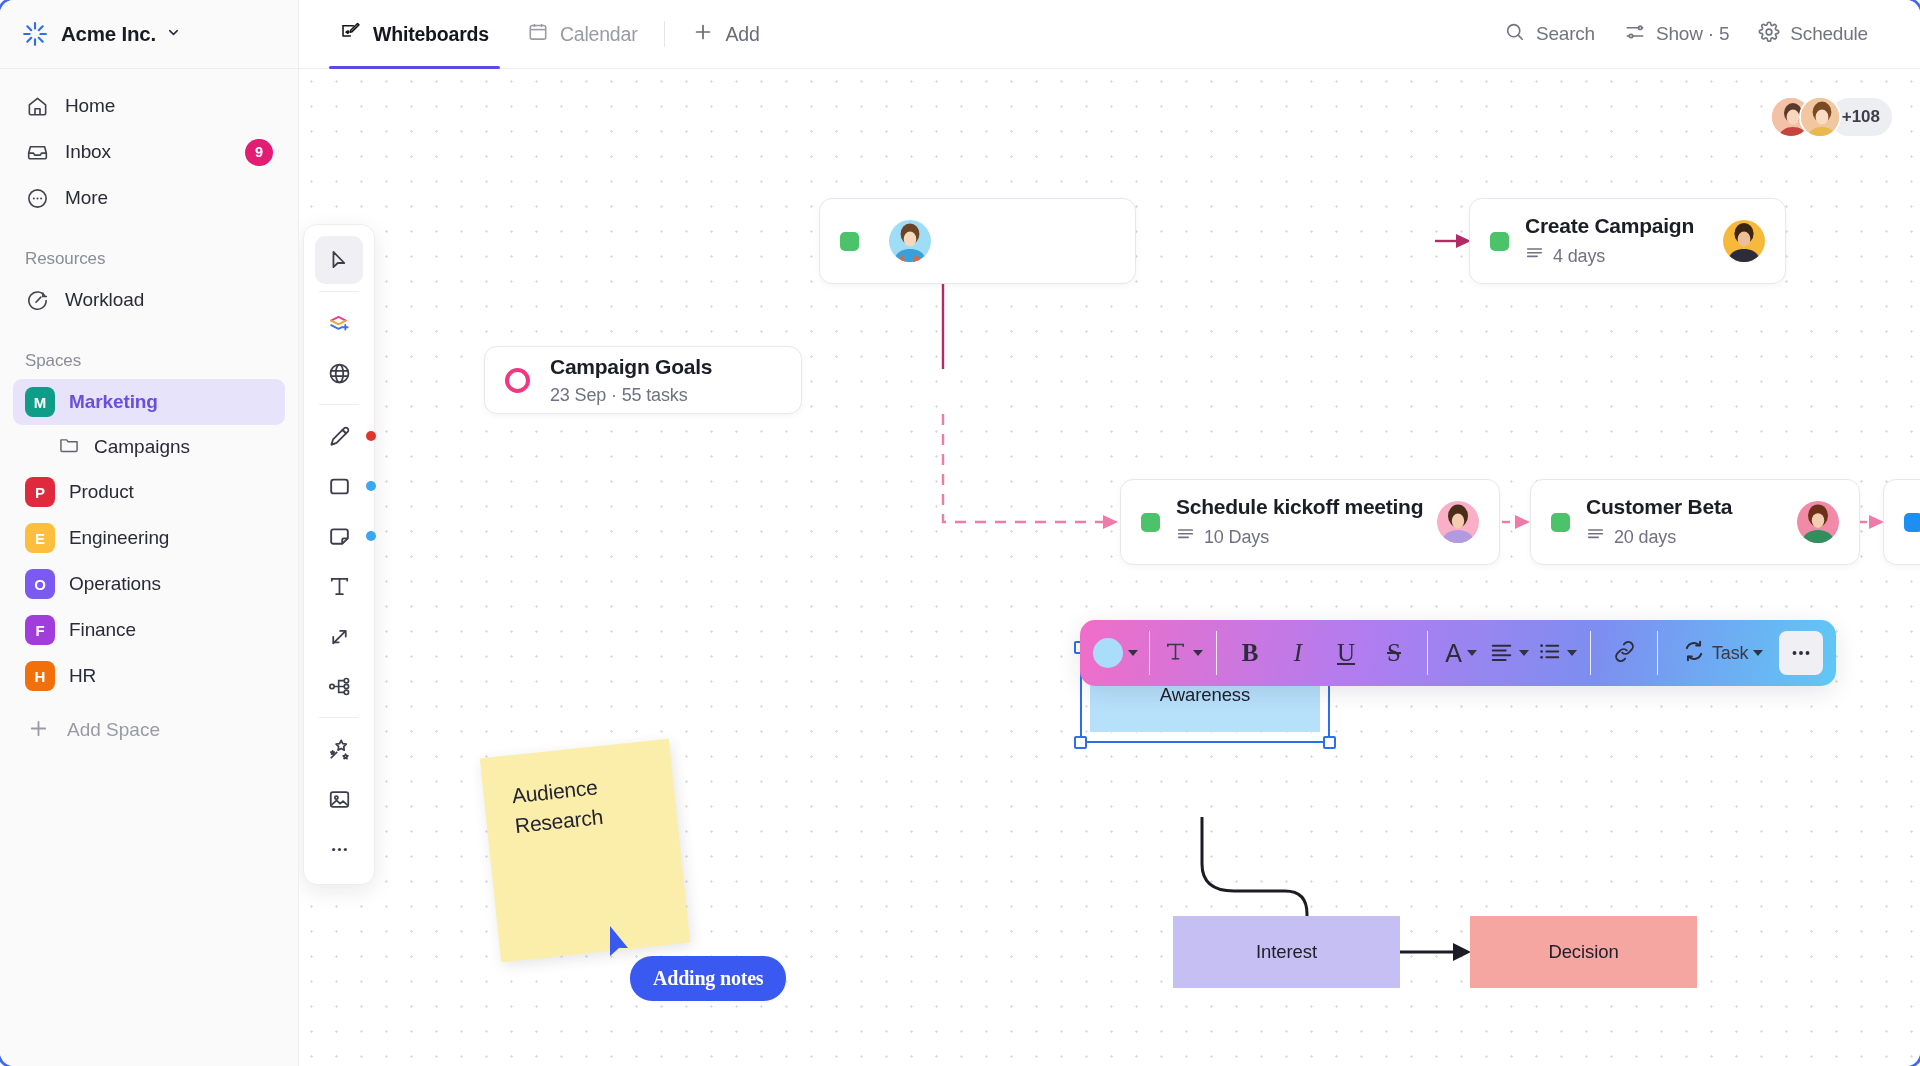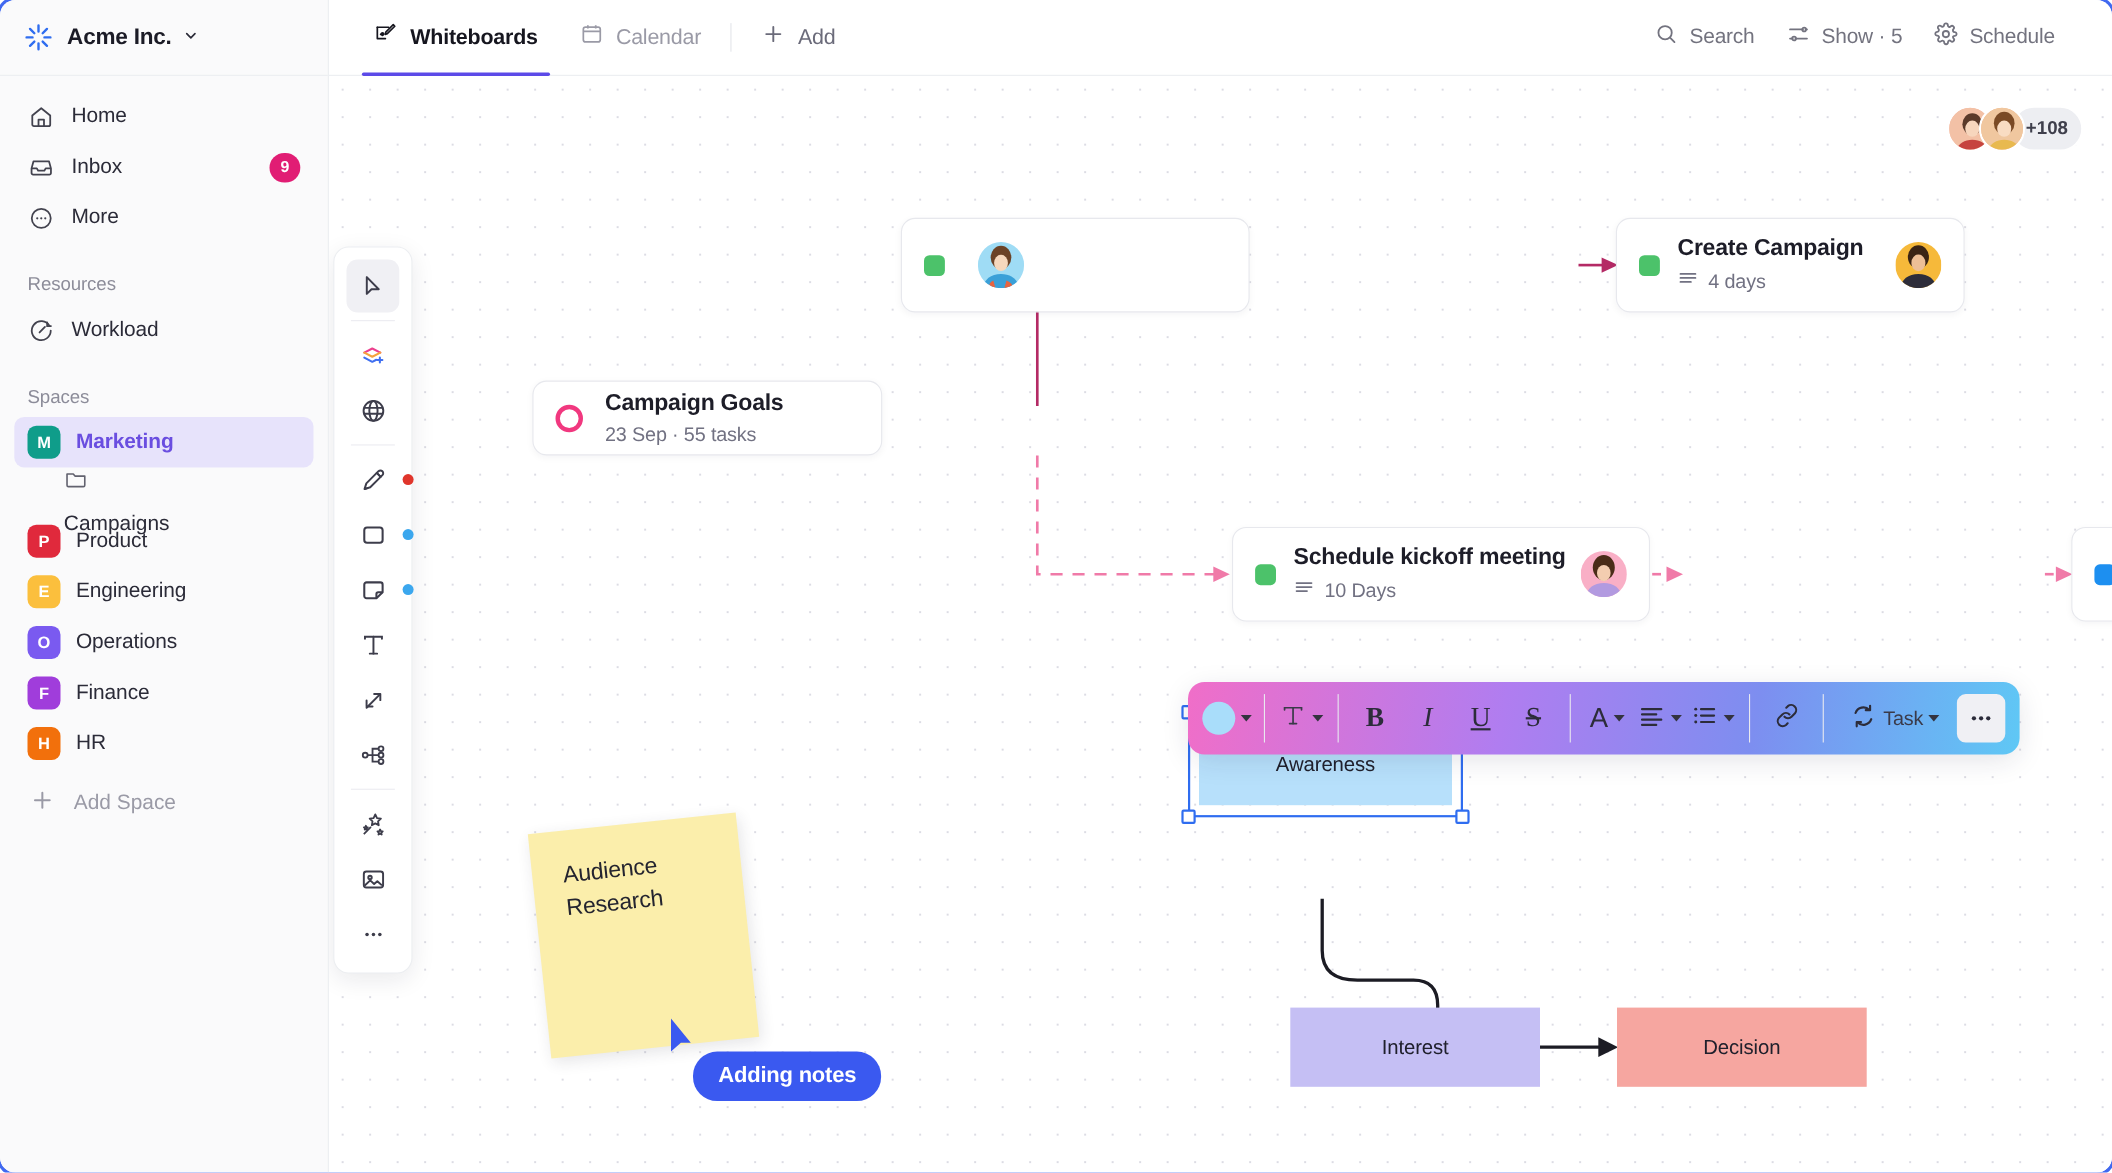--- a/index.html
+++ b/index.html
@@ -64,23 +64,23 @@
   }
   .space-item.active { background: #e7e3fb; }
   .space-item.active .space-label { color: #6a4ee0; font-weight: 600; }
   .space-chip {
     width: 30px; height: 30px; border-radius: 8px; flex: none;
     color: #fff; font-size: 15px; font-weight: 700;
     display: flex; align-items: center; justify-content: center;
   }
   .space-label { font-size: 19px; color: #2b2b38; letter-spacing: -.1px; }
   .folder-item {
-    display: flex; align-items: flex-start; gap: 14px;
+    display: flex; align-items: center; gap: 14px;
     height: 44px; margin: 0 13px 0 13px; padding: 0 12px 0 45px;
-    border-radius: 9px; cursor: pointer; flex-direction: column;
+    border-radius: 9px; cursor: pointer;
   }
   .folder-label { font-size: 19px; color: #2b2b38; }
   .add-space {
     display: flex; align-items: center; gap: 17px;
     height: 46px; margin: 8px 13px 0 13px; padding: 0 14px;
     border-radius: 9px; cursor: pointer; color: #9a9aa6;
   }
   .add-space .lbl { font-size: 19px; }
 
   
@@ -232,21 +232,21 @@
   }
   .sticky-text {
     position: absolute; left: 28px; top: 26px;
     font-size: 21px; line-height: 1.42; color: #24242f; letter-spacing: -.2px;
   }
   .cursor-badge {
     position: absolute; z-index: 15;
     background: #3a59f0; color: #fff;
     border-radius: 22px; height: 45px; padding: 0 23px;
     display: flex; align-items: center;
-    font-size: 20px; font-weight: 600; letter-spacing: -.2px;
+    font-size: 20px; font-weight: 600; letter-spacing: -.2px; font-family: Liberation Serif, serif;
   }
   .cursor-arrow { position: absolute; z-index: 15; }
 </style>
 </head>
 <body>
 
 <div class="app">
 
   <aside class="sidebar">
 
@@ -622,20 +622,42 @@
       <div class="card-av">
         <svg viewBox="0 0 42 42" width="42" height="42">
             <rect width="42" height="42" fill="#f9afc6"></rect>
             <ellipse cx="21" cy="15" rx="10" ry="11.4" fill="#4a2c18"></ellipse>
             <ellipse cx="21" cy="20" rx="6.2" ry="7.4" fill="#f3cdb0"></ellipse>
             <path d="M5 42c0-8 7-13 16-13s16 5 16 13z" fill="#b29ae0"></path>
           </svg>
       </div>
     </div>
 
+    <div class="card" style="left:1231px; top:410px; width:330px; height:86px;">
+      <span class="sq" style="background:#4cc26a"></span>
+      <div class="card-body">
+        <div class="card-title">Customer Beta</div>
+        <div class="card-meta">
+          <span>
+            <svg viewBox="0 0 24 24" width="19" height="19" fill="none" stroke="#717182" stroke-width="2" stroke-linecap="round">
+                <path d="M3.4 6.4h17.2M3.4 11h17.2M3.4 15.6h12"></path>
+              </svg>
+          </span>
+          <span>20 days</span>
+        </div>
+      </div>
+      <div class="card-av">
+        <svg viewBox="0 0 42 42" width="42" height="42">
+            <rect width="42" height="42" fill="#f08aa8"></rect>
+            <ellipse cx="21" cy="14.6" rx="10" ry="11.2" fill="#6d2f18"></ellipse>
+            <ellipse cx="21" cy="19.6" rx="6.2" ry="7.4" fill="#f3cdb0"></ellipse>
+            <path d="M5 42c0-8 7-13 16-13s16 5 16 13z" fill="#2f8f5d"></path>
+          </svg>
+      </div>
+    </div>
 
     <div class="card" style="left:1584px; top:410px; width:345px; height:86px;">
       <span class="sq" style="background:#1d8ff0"></span>
 
     </div>
 
     <div class="fmt">
       <div class="fmt-grp">
         <div class="fmt-btn">
           <span class="swatch"></span>

